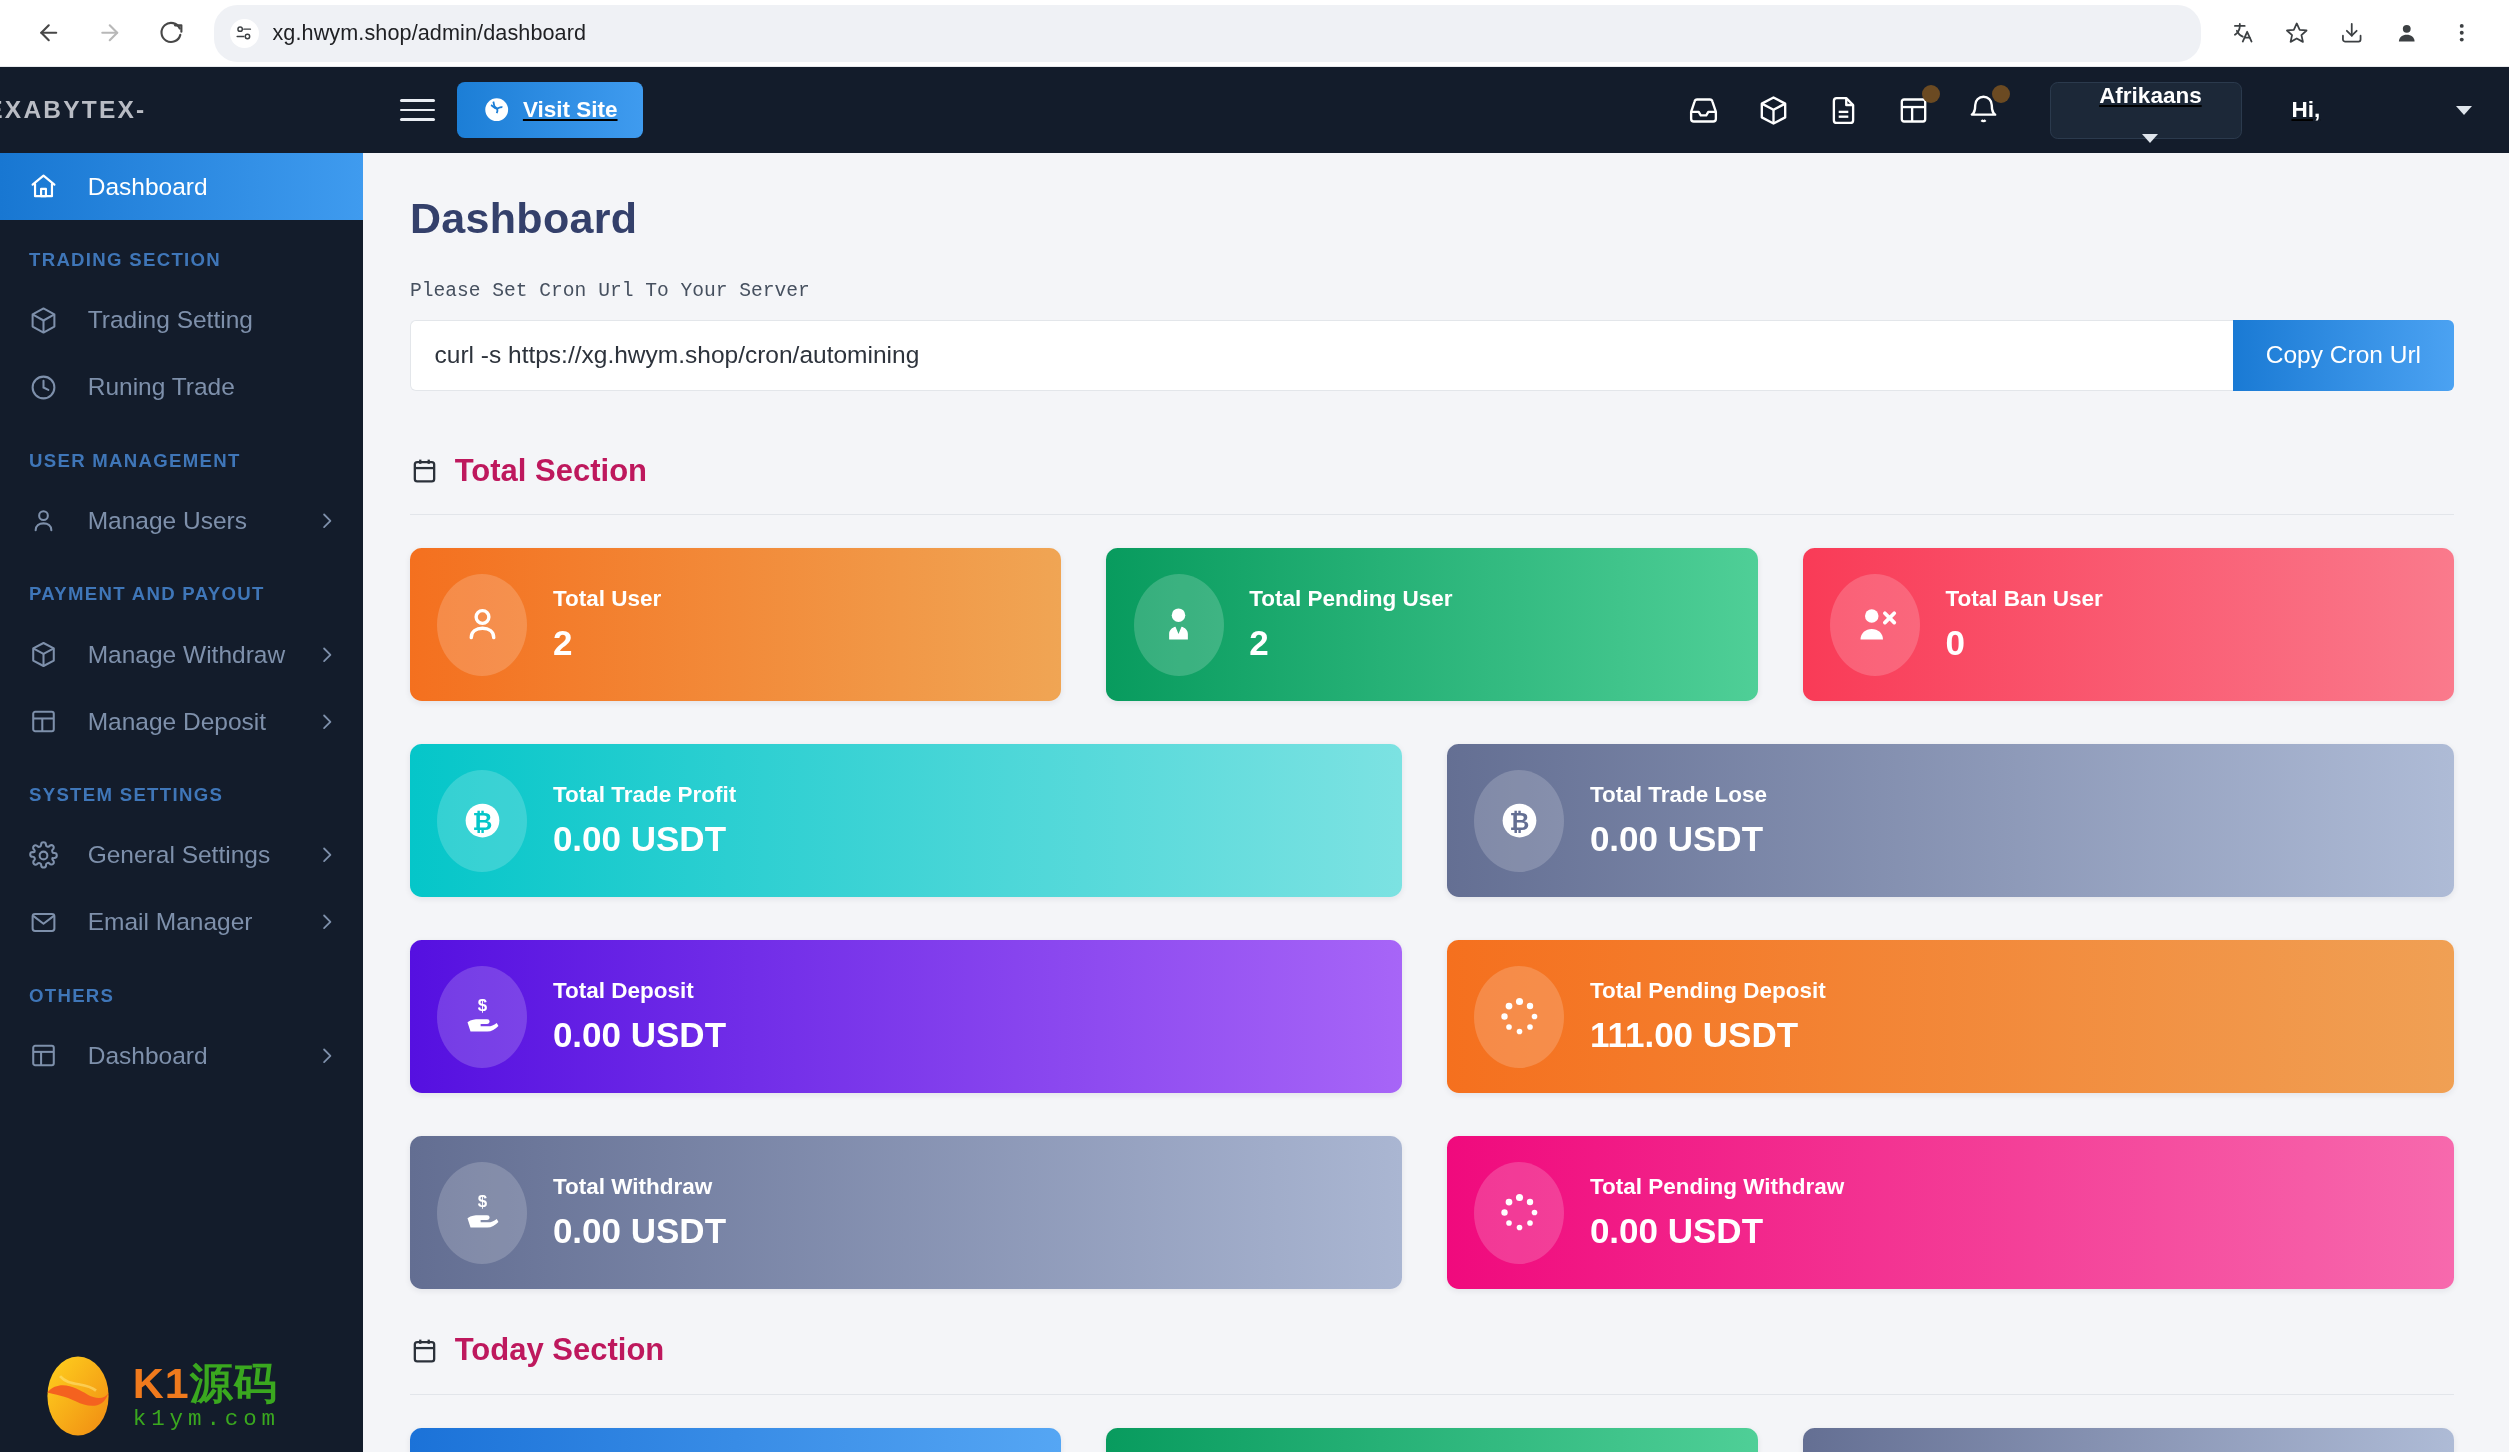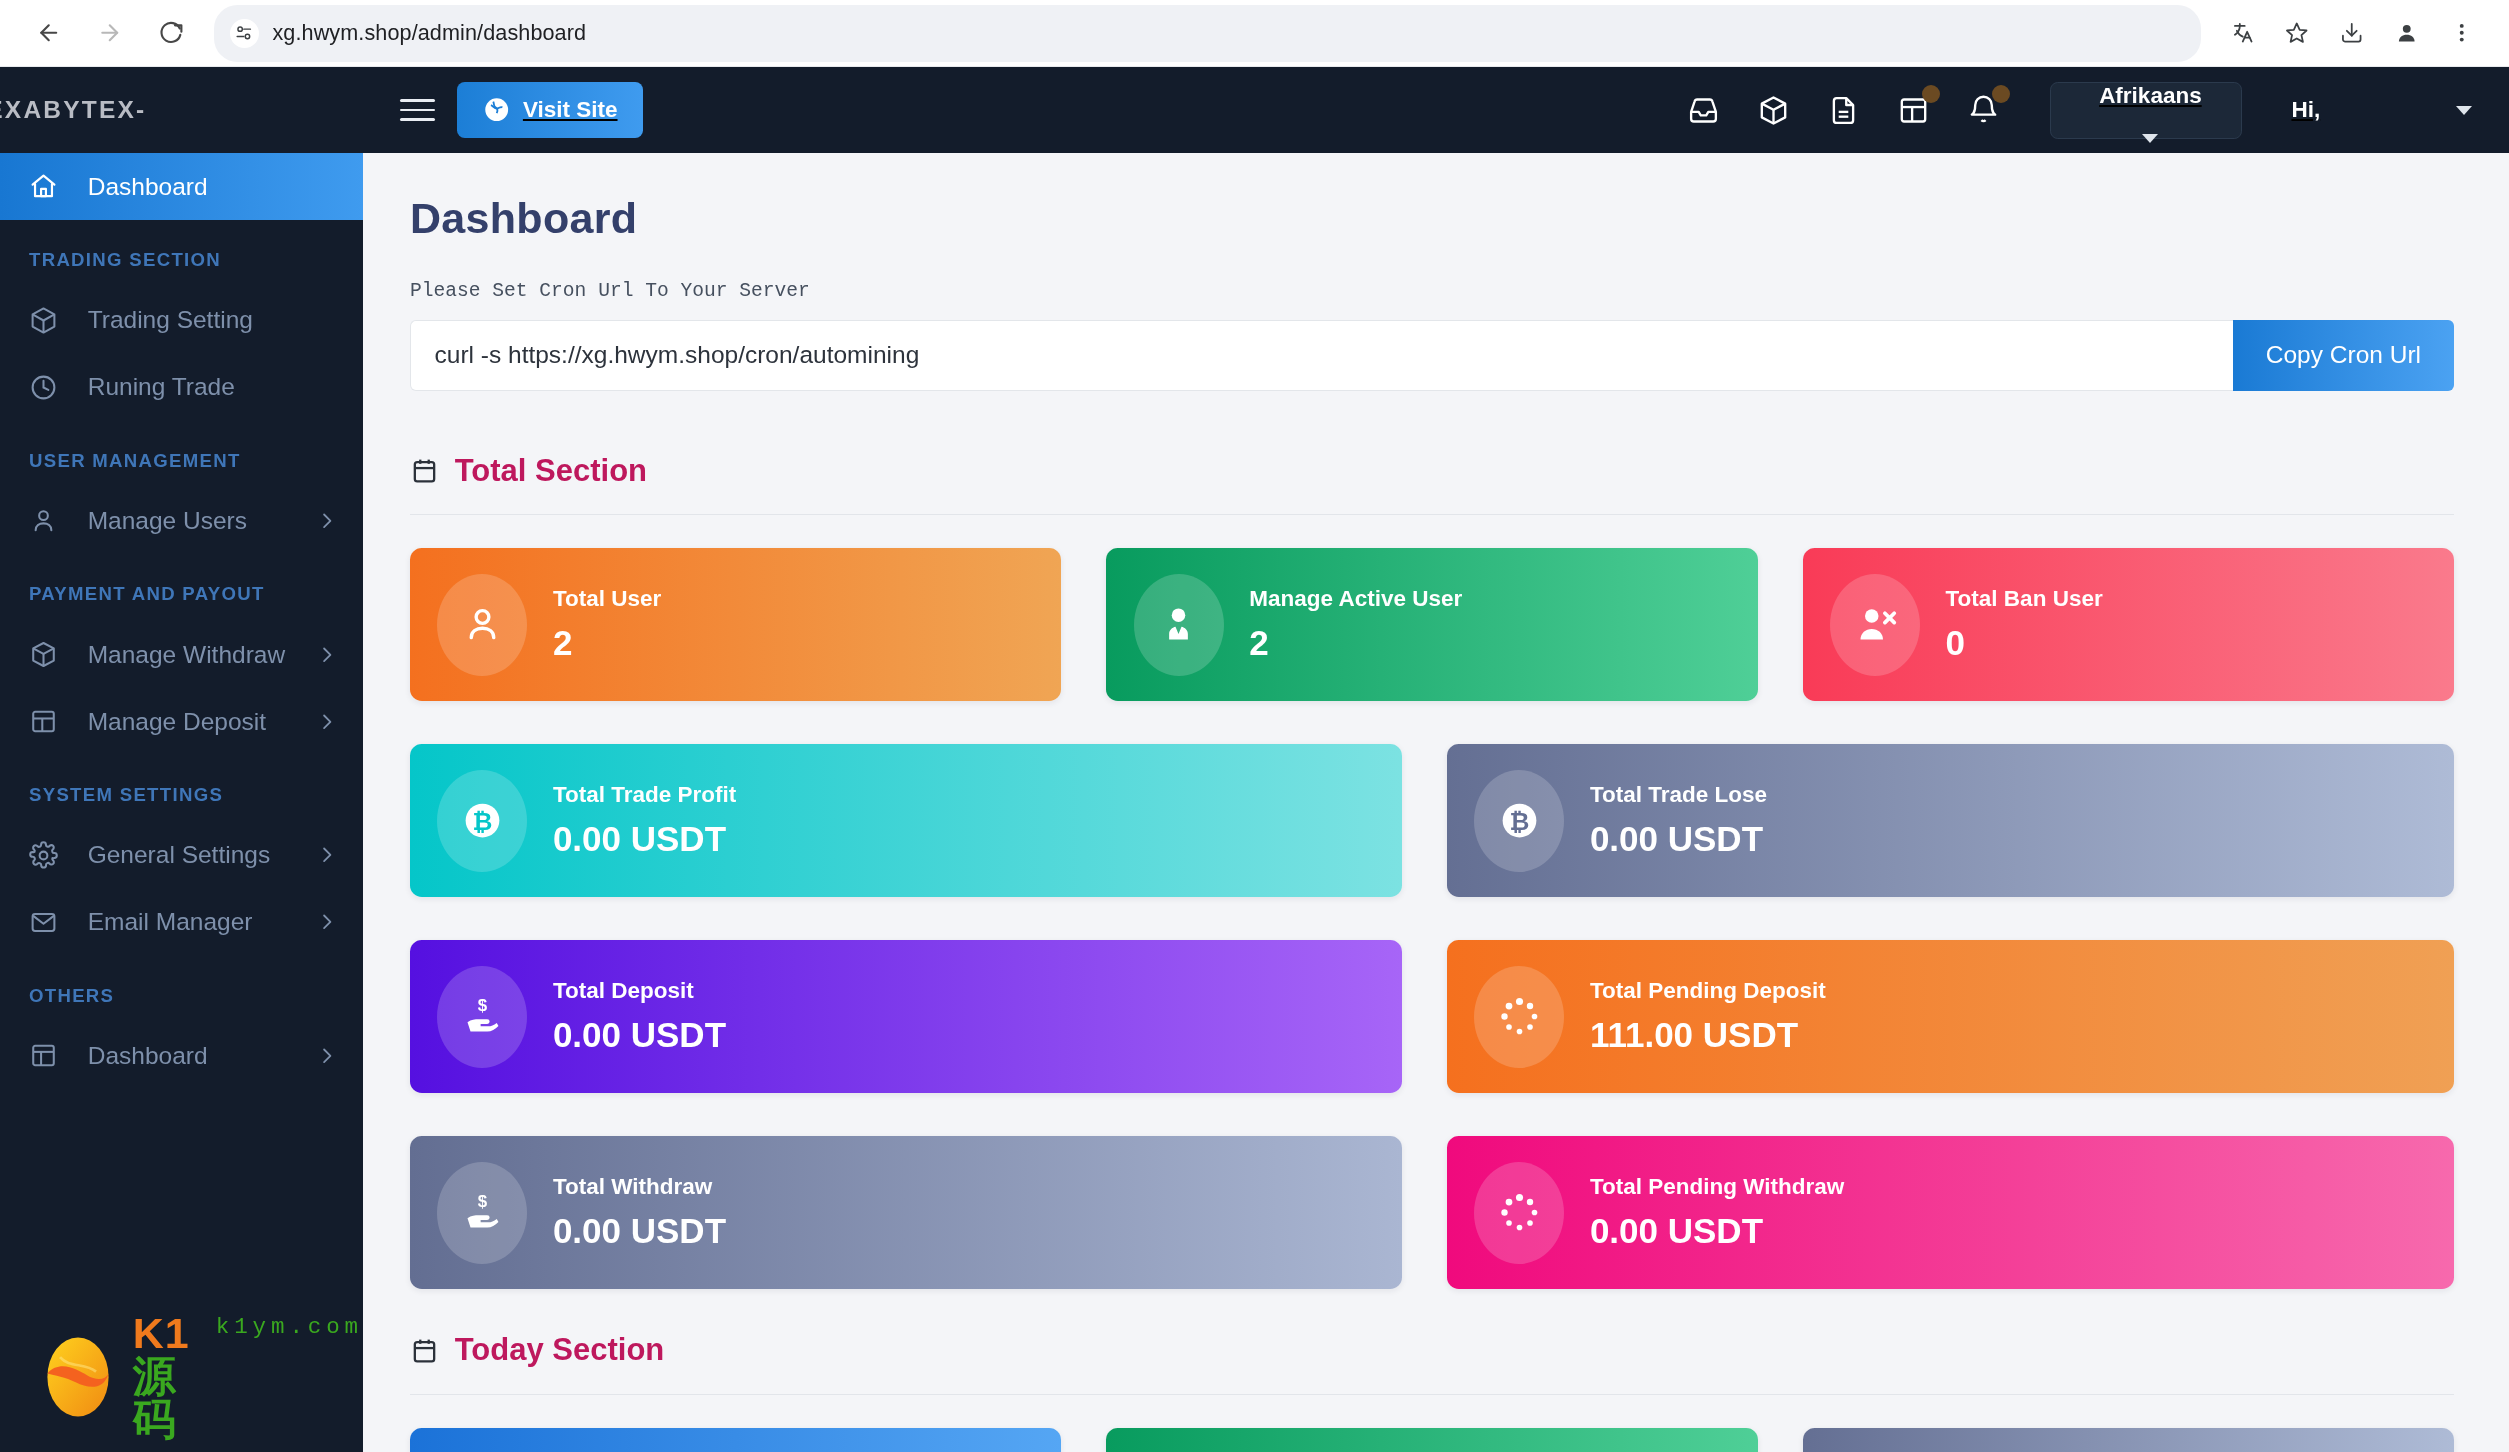--- a/index.html
+++ b/index.html
@@ -110,21 +110,21 @@
     background: linear-gradient(90deg, #1877d2 0%, #3f9bef 100%);
     color: #ffffff;
   }
   .menu-item.active .mi-icon { color: #ffffff; }
   .watermark {
     position: absolute;
     left: 33px; bottom: 11.8px;
     display: flex; align-items: center; gap: 9.8px;
   }
   .wm-mark { width: 90px; height: 90px; flex: 0 0 90px; }
-  .wm-texts { display:flex; flex-direction:row; line-height:1; }
+  .wm-texts { display:flex; flex-direction:column; line-height:1; }
   .wm-top { font-size: 43px; font-weight: 700; color: #f07a1d; letter-spacing: 1px; }
   .wm-top .cn { color: #3aa81f; }
   .wm-bottom { font-size: 22.5px; color: #3aa81f; letter-spacing: 4.9px; font-family: "Liberation Mono", monospace; margin-top: 3.9px;}
 
   
   .main-col { flex: 1 1 auto; display: flex; flex-direction: column; min-width: 0; }
 
   .topbar {
     height: 86px; flex: 0 0 86px;
     background: #131c2b;
@@ -574,21 +574,21 @@
           </div>
         </div>
         <div class="stat-card" style="background:linear-gradient(90deg,#089b5e 0%,#4fcf97 100%)">
           <div class="stat-icon">
             <svg width="45" height="45" viewBox="0 0 24 24" fill="currentColor">
                 <circle cx="12" cy="7" r="3.6"></circle>
                 <path d="M7 20v-3c0-2 1.6-3.4 3.4-3.8L12 17l1.6-3.8C15.4 13.6 17 15 17 17v3z"></path>
               </svg>
           </div>
           <div class="stat-texts">
-            <div class="stat-label">Manage Active User</div>
+            <div class="stat-label">Total Pending User</div>
             <div class="stat-value">2</div>
           </div>
         </div>
         <div class="stat-card" style="background:linear-gradient(90deg,#f93b57 0%,#fa7a8c 100%)">
           <div class="stat-icon">
             <svg width="45" height="45" viewBox="0 0 24 24" fill="currentColor">
                 <circle cx="10" cy="7.5" r="3.6"></circle>
                 <path d="M4 20c0-3.4 2.7-5.6 6-5.6s6 2.2 6 5.6z"></path>
                 <g stroke="currentColor" stroke-width="2" stroke-linecap="round">
                   <line x1="17" y1="6" x2="22" y2="11"></line>

